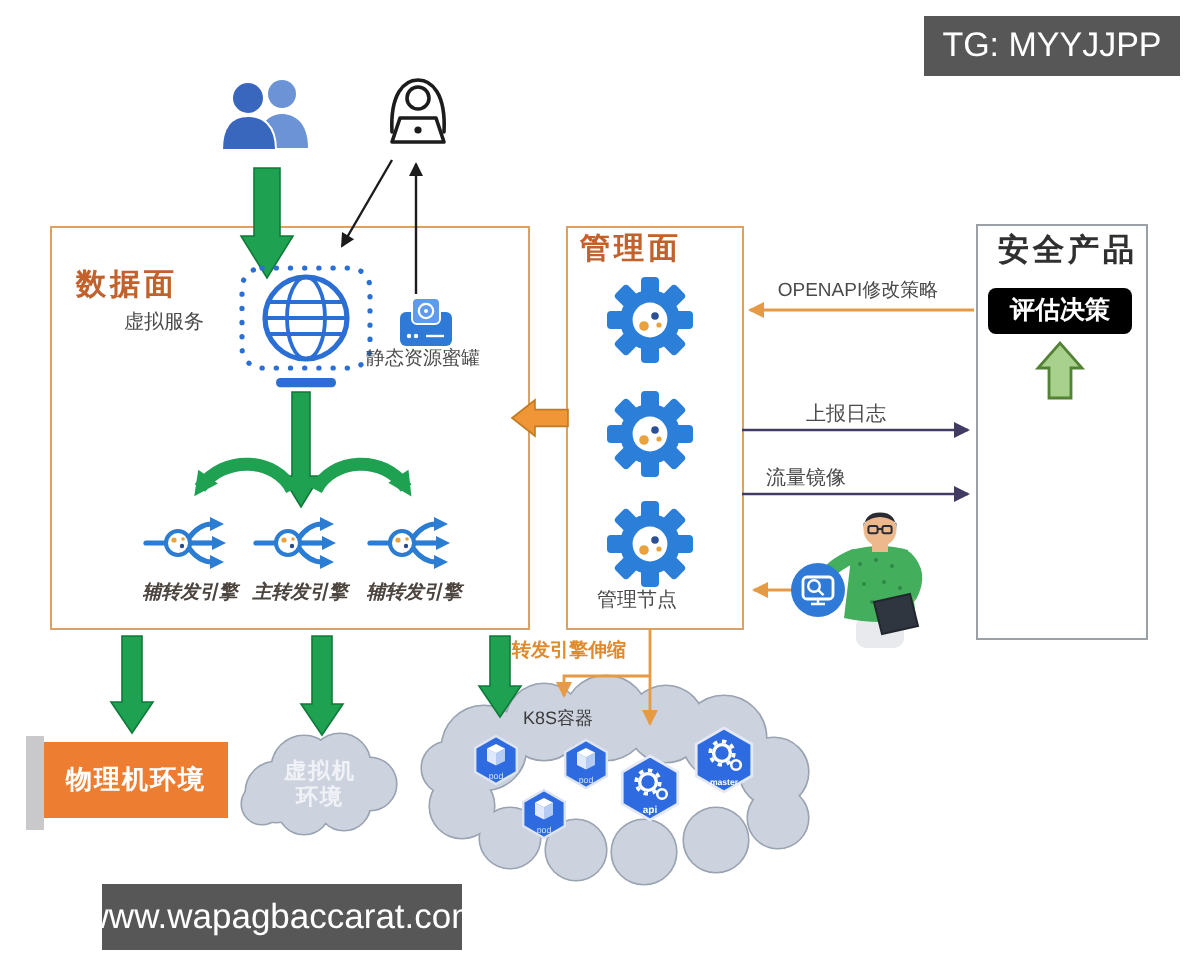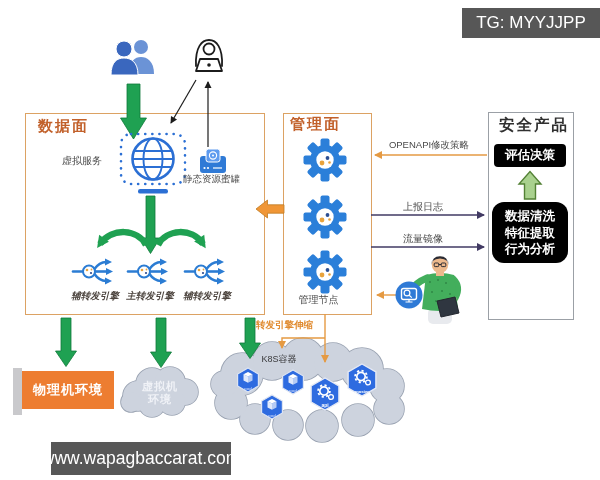--- a/index.html
+++ b/index.html
@@ -128,43 +128,38 @@
       <path d="M371,215 L484,215" marker-end="url(#aN)"></path>
       <path d="M371,247 L484,247" marker-end="url(#aN)"></path>
     </g>
 
     <g stroke="#1C1C1C" stroke-width="1.2" fill="none">
       <path d="M196,80 L171,123" marker-end="url(#aK)"></path>
       <path d="M208,147 L208,82" marker-end="url(#aK)"></path>
     </g>
   </svg>
 
-  <div class="plane-title" style="left:38px;top:117px;">数据面</div>
+  <div class="plane-title" style="left:38px;top:133px;">数据面</div>
   <div class="plane-title" style="left:290px;top:115px;">管理面</div>
   <div class="sec-title" style="left:488px;top:115px;width:92px;font-family:Liberation Serif, serif;">安全产品</div>
 
   <div class="green-pill" style="left:494px;top:144px;width:72px;height:23px;border-radius:4px;font-size:12.5px;line-height:23px;">评估决策</div>
-  <div class="green-pill" style="left:492px;top:202px;width:76px;height:55px;border-radius:12px;font-size:12.5px;line-height:16.5px;padding-top:6px;">
-    <div>数据清洗</div>
-    <div>特征提取</div>
-    <div>行为分析</div>
-  </div>
 
   <div class="small-label" style="left:62px;top:154px;font-size:10px;">虚拟服务</div>
   <div class="small-label" style="left:183px;top:173px;font-size:9.5px;">静态资源蜜罐</div>
 
   <div class="engine-label" style="left:69px;top:290px;width:52px;">辅转发引擎</div>
   <div class="engine-label" style="left:124px;top:290px;width:52px;">主转发引擎</div>
   <div class="engine-label" style="left:181px;top:290px;width:52px;">辅转发引擎</div>
 
   <div class="small-label" style="left:283px;top:293px;width:71px;text-align:center;font-size:10px;">管理节点</div>
 
   <div class="small-label" style="left:383px;top:139px;width:92px;text-align:center;font-size:9.5px;">OPENAPI修改策略</div>
   <div class="small-label" style="left:383px;top:200px;width:80px;text-align:center;font-size:10px;">上报日志</div>
-  <div class="small-label" style="left:383px;top:232px;width:80px;text-align:center;font-size:10px;">流量镜像</div>
+  <div class="small-label" style="left:383px;top:232px;width:80px;text-align:left;font-size:10px;">流量镜像</div>
   <div class="orange-label" style="left:256px;top:319px;">转发引擎伸缩</div>
   <div class="small-label" style="left:252px;top:353px;width:54px;text-align:center;font-size:9px;color:#3A3A3C;">K8S容器</div>
 
   <div class="phys-box">物理机环境</div>
   <div class="vm-text">
     <div>虚拟机</div>
     <div>环境</div>
   </div>
 
   <div class="icon" style="left:110px;top:38px;">
@@ -368,16 +363,16 @@
     <text x="0" y="12.5" font-size="5" font-weight="bold" fill="#fff" text-anchor="middle">api</text>
   </svg>
   <svg class="icon" style="left:342px;top:360px;" width="40" height="40" viewBox="-20 -20 40 40">
     <polygon points="0,-16 13.9,-8 13.9,8 0,16 -13.9,8 -13.9,-8" fill="#2E6BE0" stroke="#E4E9F5" stroke-width="1.4"></polygon>
     <circle cx="-1" cy="-3.5" r="4.2" fill="none" stroke="#fff" stroke-width="1.7"></circle>
     <circle cx="-1" cy="-3.5" r="5.9" fill="none" stroke="#fff" stroke-width="1.8" stroke-dasharray="2.2 2.4"></circle>
     <circle cx="6" cy="2.5" r="2.4" fill="none" stroke="#fff" stroke-width="1.3"></circle>
     <text x="0" y="12.5" font-size="4.3" font-weight="bold" fill="#fff" text-anchor="middle">master</text>
   </svg>
 
-  <div class="watermark" style="left:462px;top:8px;width:138px;height:30px;font-size:17px;">TG: MYYJJPP</div>
+  <div class="watermark" style="left:462px;top:8px;width:128px;height:30px;font-size:17px;">TG: MYYJJPP</div>
   <div class="watermark" style="left:5px;top:442px;width:180px;height:33px;font-size:17.5px;margin-left:46px;">www.wapagbaccarat.com</div>
 
 </div>
 
 </body></html>

